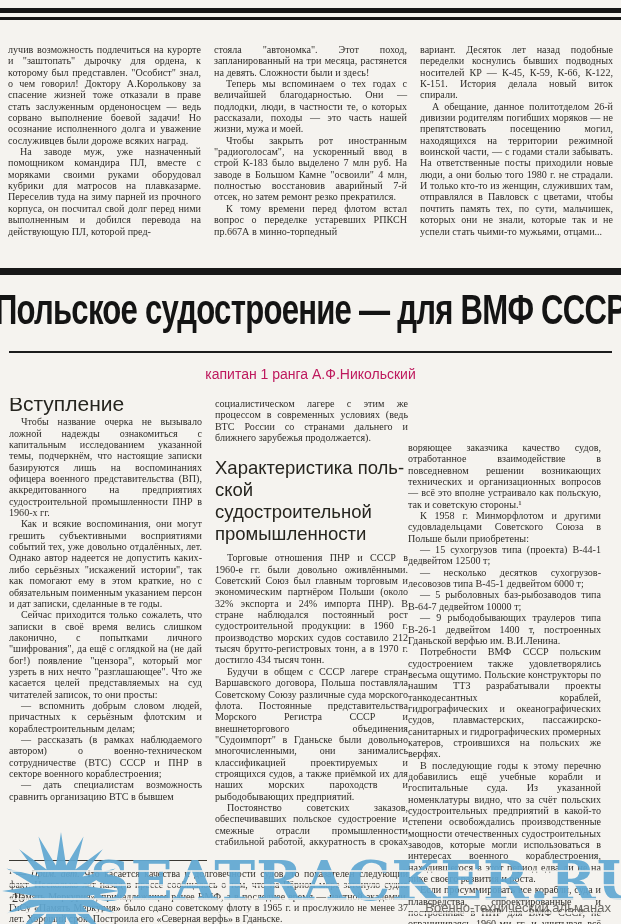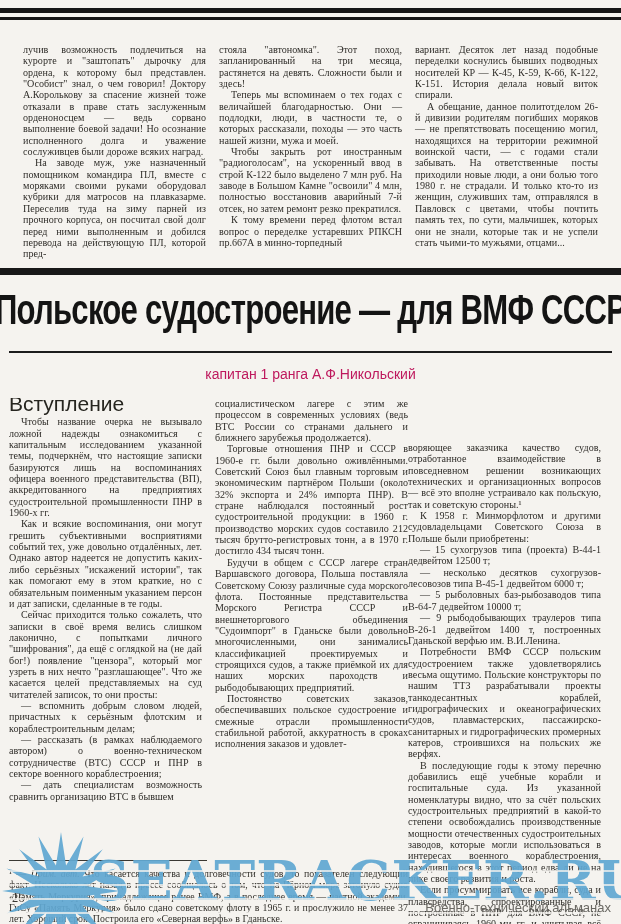--- a/index.html
+++ b/index.html
@@ -6,21 +6,21 @@
   .page {
     position:relative; width:621px; height:924px; margin:0 auto;
     background:#f5f3ef; overflow:hidden;
     font-family:"Liberation Serif", serif; color:#2f2d29;
   }
   
   .rule-double { margin-top:8px; height:4px; border-top:5px solid #161616; border-bottom:3px solid #161616; }
   .rule-mid { height:7px; background:#181818; margin-top:6px; }
   .rule-thin { height:2px; background:#1c1c1c; margin:0 9px; }
   
-  .cols { display:flex; gap:13px; padding:0 23px; }
+  .cols { display:flex; gap:13px; padding:0 8px; }
   .topcols { margin-top:24px; height:218px; overflow:hidden; }
   .col { width:193px; font-size:10.1px; line-height:11.35px; text-align:justify; }
   .col p { margin:0; text-indent:12px; }
   .col p.cont { text-indent:0; }
   
   .headline-wrap { display:flex; justify-content:center; margin:14px 0 20px; }
   .headline {
     font-family:"Liberation Sans", sans-serif; font-weight:bold;
     font-size:42px; line-height:42px; letter-spacing:-1px;
     white-space:nowrap; transform:scaleX(0.74); color:#141414;
@@ -64,21 +64,21 @@
   <div class="rule-double"></div>
 
   <div class="cols topcols">
     <div class="col">
       <p class="cont">лучив возможность подлечиться на курорте и "заштопать" дырочку для ордена, к которому был представлен. "Особист" знал, о чем говорил! Доктору А.Королькову за спасение жизней тоже отказали в праве стать заслуженным орденоносцем — ведь сорвано выполнение боевой задачи! Но осознание исполненного долга и уважение сослуживцев были дороже всяких наград.</p>
       <p>На заводе муж, уже назначенный помощником командира ПЛ, вместе с моряками своими руками оборудовал кубрики для матросов на плавказарме. Переселив туда на зиму парней из прочного корпуса, он посчитал свой долг перед ними выполненным и добился перевода на действующую ПЛ, которой пред-</p>
     </div>
     <div class="col">
       <p class="cont">стояла "автономка". Этот поход, запланированный на три месяца, растянется на девять. Сложности были и здесь!</p>
       <p>Теперь мы вспоминаем о тех годах с величайшей благодарностью. Они — подлодки, люди, в частности те, о которых рассказали, походы — это часть нашей жизни, мужа и моей.</p>
-      <p>Чтобы закрыть рот иностранным "радиоголосам", на ускоренный ввод в строй К-122 было выделено 7 млн руб. На заводе в Большом Камне "освоили" 4 млн, полностью восстановив аварийный 7-й отсек, но затем ремонт резко прекратился.</p>
+      <p>Чтобы закрыть рот иностранным "радиоголосам", на ускоренный ввод в строй К-183 было выделено 7 млн руб. На заводе в Большом Камне "освоили" 4 млн, полностью восстановив аварийный 7-й отсек, но затем ремонт резко прекратился.</p>
       <p>К тому времени перед флотом встал вопрос о переделке устаревших РПКСН пр.667А в минно-торпедный</p>
     </div>
     <div class="col">
       <p class="cont">вариант. Десяток лет назад подобные переделки коснулись бывших подводных носителей КР — К-45, К-59, К-66, К-122, К-151. История делала новый виток спирали.</p>
       <p>А обещание, данное политотделом 26-й дивизии родителям погибших моряков — не препятствовать посещению могил, находящихся на территории режимной воинской части, — с годами стали забывать. На ответственные посты приходили новые люди, а они болью того 1980 г. не страдали. И только кто-то из женщин, служивших там, отправлялся в Павловск с цветами, чтобы почтить память тех, по сути, мальчишек, которых они не знали, которые так и не успели стать чьими-то мужьями, отцами...</p>
     </div>
   </div>
 
   <div class="rule-mid"></div>
 
@@ -95,20 +95,23 @@
           <h2 class="intro">Вступление</h2>
           <p>Чтобы название очерка не вызывало ложной надежды ознакомиться с капитальным исследованием указанной темы, подчеркнём, что настоящие записки базируются лишь на воспоминаниях офицера военного представительства (ВП), аккредитованного на предприятиях судостроительной промышленности ПНР в 1960-х гг.</p>
           <p>Как и всякие воспоминания, они могут грешить субъективными восприятиями событий тех, уже довольно отдалённых, лет. Однако автор надеется не допустить каких-либо серьёзных "искажений истории", так как помогают ему в этом краткие, но с обязательным поименным указанием персон и дат записки, сделанные в те годы.</p>
           <p>Сейчас приходится только сожалеть, что записки в своё время велись слишком лаконично, с попытками личного "шифрования", да ещё с оглядкой на (не дай бог!) появление "цензора", который мог узреть в них нечто "разглашающее". Что же касается целей представляемых на суд читателей записок, то они просты:</p>
           <p>— вспомнить добрым словом людей, причастных к серьёзным флотским и кораблестроительным делам;</p>
           <p>— рассказать (в рамках наблюдаемого автором) о военно-техническом сотрудничестве (ВТС) СССР и ПНР в секторе военного кораблестроения;</p>
           <p>— дать специалистам возможность сравнить организацию ВТС в бывшем</p>
         </div>
         <div class="col">
           <p class="cont">социалистическом лагере с этим же процессом в современных условиях (ведь ВТС России со странами дальнего и ближнего зарубежья продолжается).</p>
+          <h3 class="industry">Характеристика поль-
+ской судостроительной
+промышленности</h3>
           <p>Торговые отношения ПНР и СССР в 1960-е гг. были довольно оживлёнными. Советский Союз был главным торговым и экономическим партнёром Польши (около 32% экспорта и 24% импорта ПНР). В стране наблюдался постоянный рост судостроительной продукции: в 1960 г. производство морских судов составило 212 тысяч брутто-регистровых тонн, а в 1970 г. достигло 434 тысяч тонн.</p>
           <p>Будучи в общем с СССР лагере стран Варшавского договора, Польша поставляла Советскому Союзу различные суда морского флота. Постоянные представительства Морского Регистра СССР и внешнеторгового объединения "Судоимпорт" в Гданьске были довольно многочисленными, они занимались классификацией проектируемых и строящихся судов, а также приёмкой их для наших морских пароходств и рыбодобывающих предприятий.</p>
           <p>Постоянство советских заказов, обеспечивавших польское судостроение и смежные отрасли промышленности стабильной работой, аккуратность в сроках исполнения заказов и удовлет-</p>
         </div>
       </div>
       <div class="footnote-sep"></div>
       <div class="footnote">
         <span class="fn-marker">¹ — </span><span class="fn-label">Прим. авт.</span><span class="fn-text"> Что касается качества и долговечности судов, то показателен следующий факт. Несколько лет назад в прессе сообщалось о том, что на Чёрном море затонуло судно «Память Меркурия», принадлежащее ранее ВМФ, а в последнее время — частной академии. ГиСу «Память Меркурия» было сдано советскому флоту в 1965 г. и прослужило не менее 37 лет. Хороший срок. Построила его «Северная верфь» в Гданьске.</span>
       </div>
     </div>

